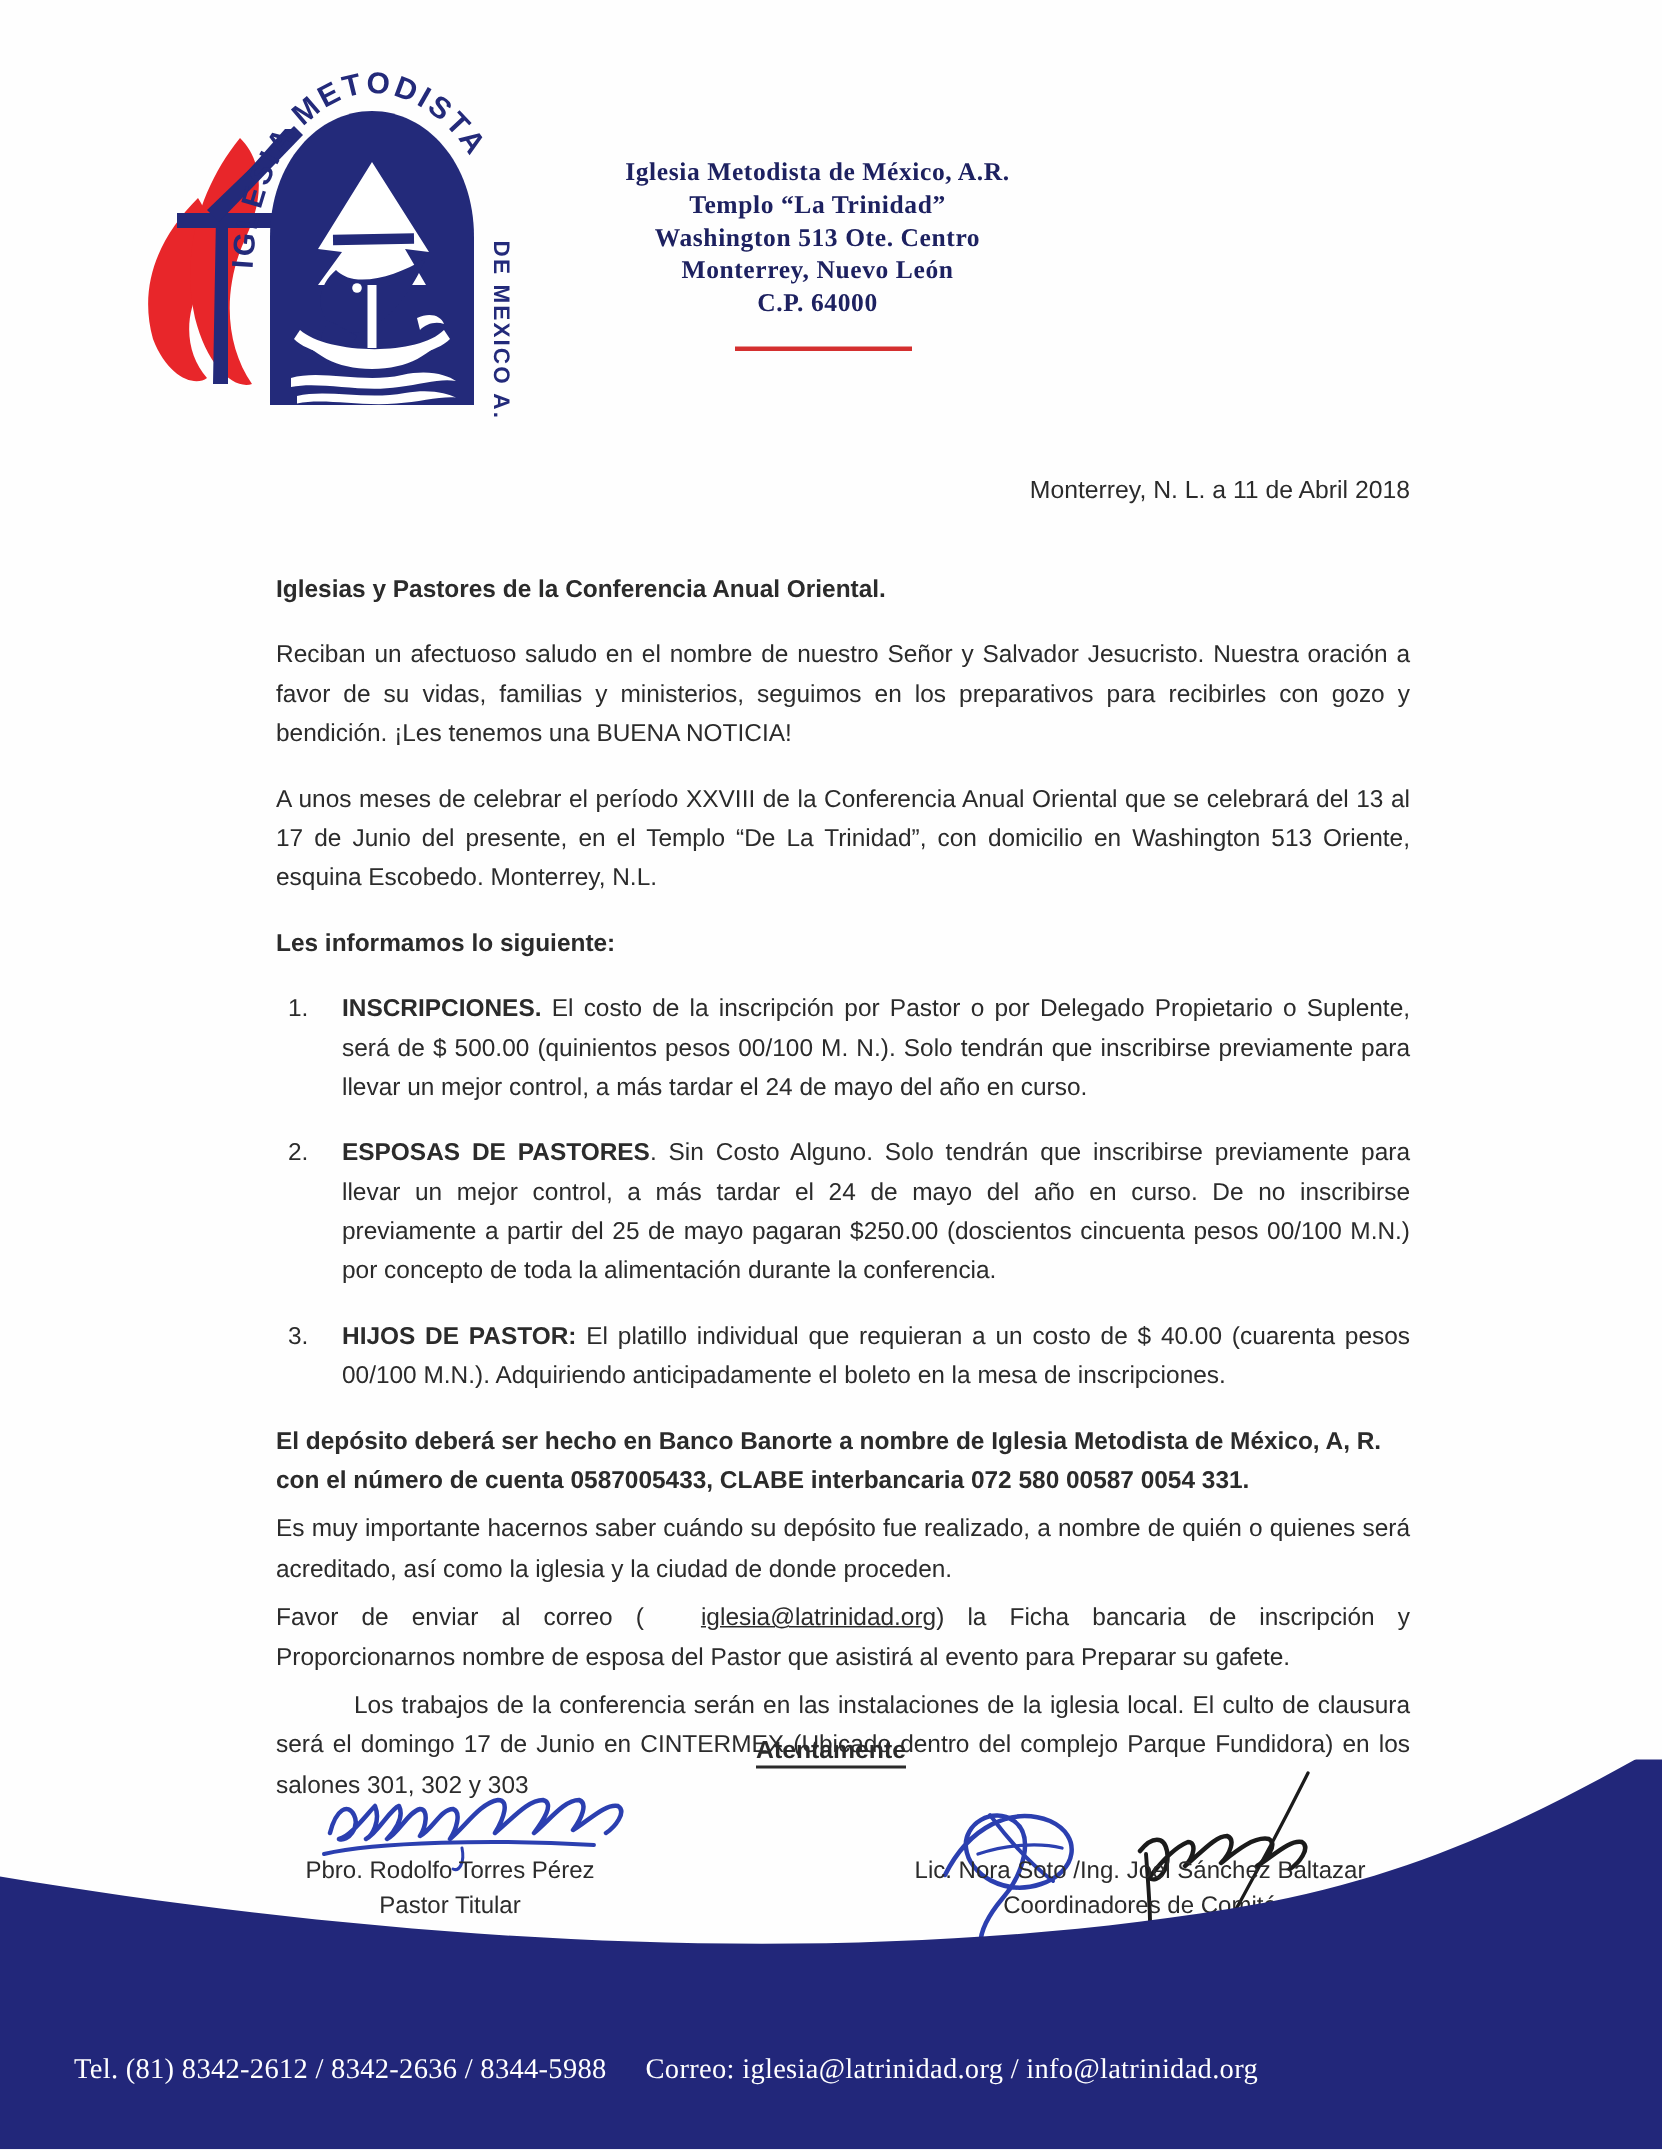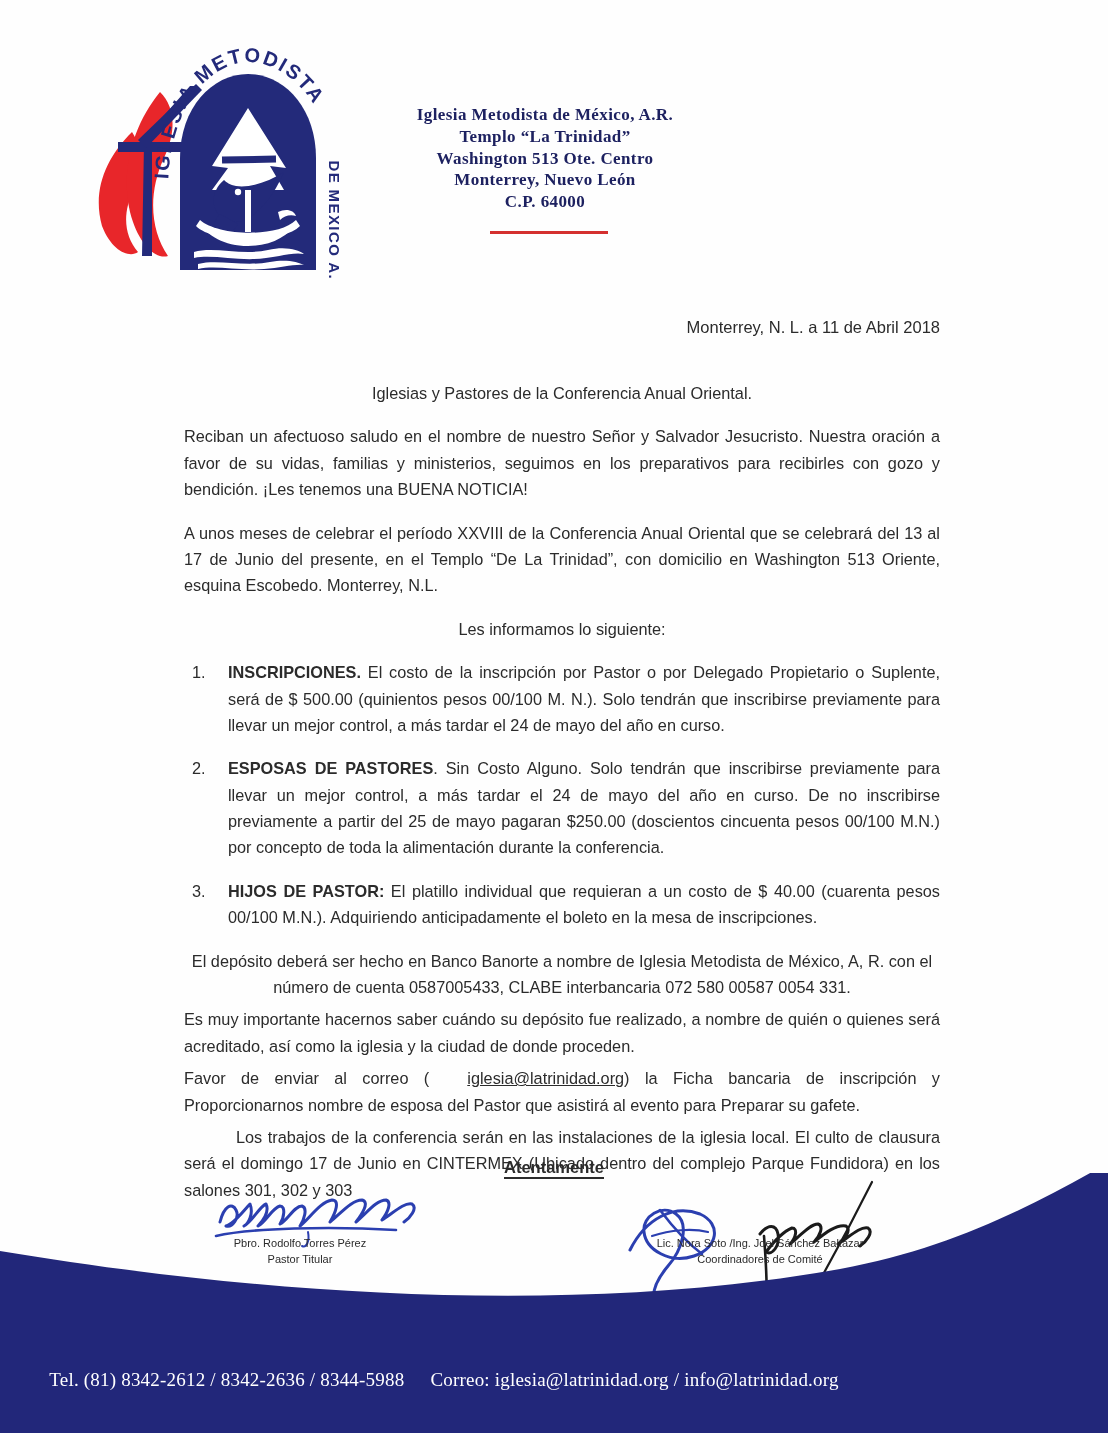--- a/index.html
+++ b/index.html
@@ -75,21 +75,21 @@
     top: 380px;
     width: 756px;
     font-size: 16.3px;
     line-height: 1.62;
     color: #2b2b2b;
   }
   .para {
     margin: 0 0 17px 0;
     text-align: justify;
   }
-  .para.nojust { text-align: center; }
+  .para.nojust { text-align: left; font-weight: bold; }
   .tight { margin-bottom: 6px; }
 
   ol.items {
     margin: 0 0 14px 0;
     padding: 0;
     list-style: none;
     counter-reset: itm;
   }
   ol.items > li {
     position: relative;
@@ -130,21 +130,21 @@
     font-weight: bold;
     color: #2b2b2b;
   }
   .atentamente span {
     border-bottom: 2px solid #2b2b2b;
     padding-bottom: 1px;
   }
   .sig-block {
     position: absolute;
     text-align: center;
-    font-size: 11px;
+    font-size: 16px;
     color: #2b2b2b;
     line-height: 1.45;
   }
   .sig-left  { left: 150px; top: 86px; width: 300px; }
   .sig-right { left: 560px; top: 86px; width: 400px; }
   .sig-ink {
     position: absolute;
     pointer-events: none;
   }
 

